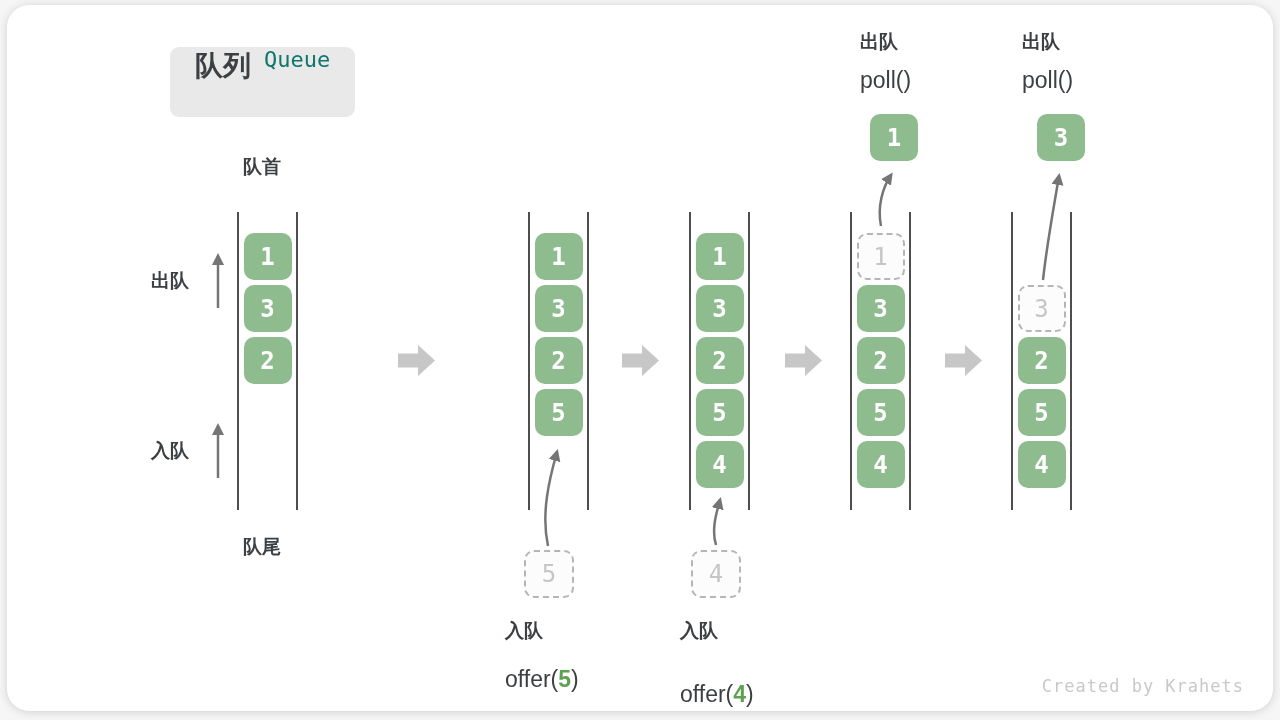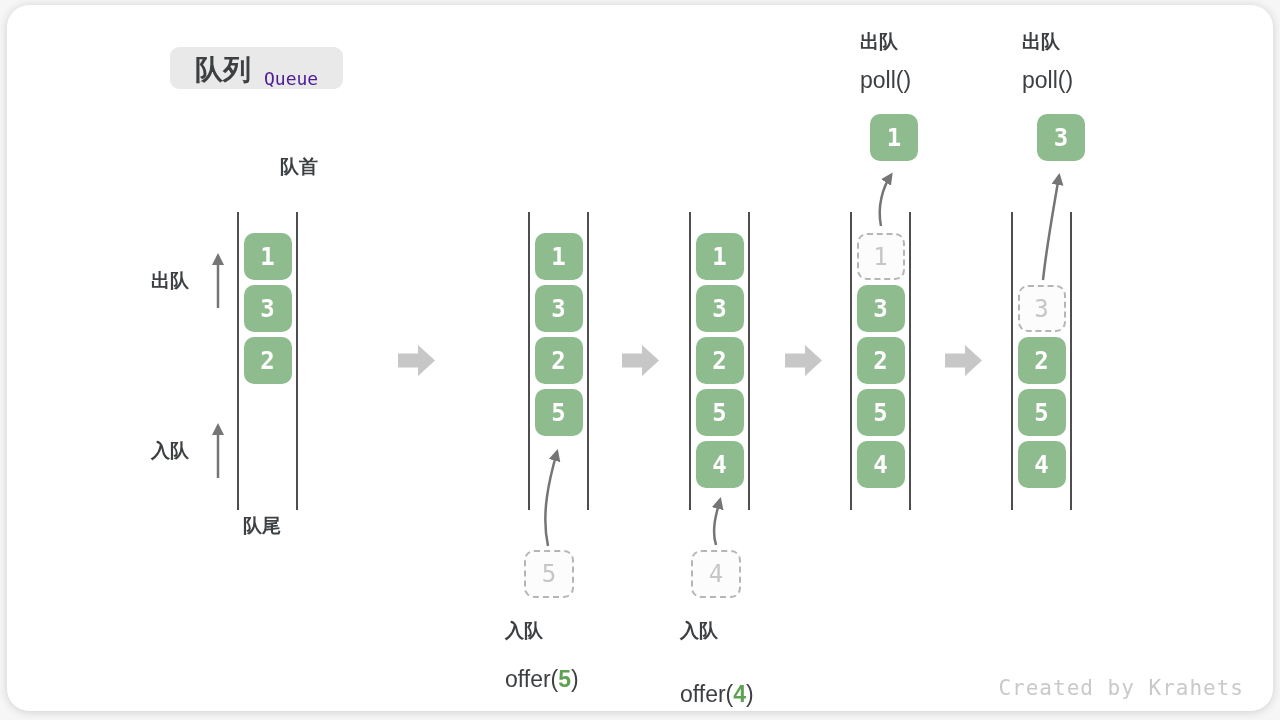--- a/index.html
+++ b/index.html
@@ -21,27 +21,27 @@
     font-family:"Liberation Sans", sans-serif;
   }
   .card{
     position:absolute;left:7px;top:5px;right:7px;bottom:9px;
     background:#ffffff;border-radius:22px;
     box-shadow:0 1px 10px rgba(0,0,0,0.16);
   }
   .stage{position:absolute;inset:0;}
 
   .badge{
-    position:absolute;left:170px;top:47px;height:42px;
+    position:absolute;left:170px;top:47px;height:70px;
     background:var(--badge-bg);border-radius:9px;
-    display:flex;align-items:flex-end;gap:13px;padding:0 25px;
+    display:flex;align-items:flex-start;gap:13px;padding:0 25px;
     box-sizing:border-box;
   }
   .badge .zh{font-size:28px;font-weight:bold;color:var(--dark-text);}
-  .badge .en{font-family:"DejaVu Sans Mono", monospace;font-size:18px;color:#4c1d95;}
+  .badge .en{font-family:"DejaVu Sans Mono", monospace;font-size:22px;color:#0f766e;}
 
   .label-zh{
     position:absolute;font-size:19px;font-weight:bold;color:var(--dark-text);
     white-space:nowrap;line-height:1.2;
   }
   .mono{
     font-family:Liberation Sans, sans-serif;font-size:23px;color:var(--dark-text);
     white-space:nowrap;line-height:1.2;
   }
   .op-label{position:absolute;}
@@ -64,39 +64,39 @@
   .box.ghost{
     background:#FCFCFC;border:2.5px dashed var(--ghost-border);
     color:var(--ghost-text);font-weight:normal;
   }
   .box.spacer{visibility:hidden;}
   .box.float{position:absolute;width:48px;height:47px;}
   .box.staged{position:absolute;width:50px;height:48px;}
 
   .watermark{
     position:absolute;top:676px;right:36px;
-    font-family:"DejaVu Sans Mono", monospace;font-size:21px;
+    font-family:"DejaVu Sans Mono", monospace;font-size:17px;
     color:var(--watermark);letter-spacing:1px;
   }
   svg.overlay{position:absolute;inset:0;pointer-events:none;}
 </style>
 </head>
 <body>
 
 <div class="card"></div>
 
 <div class="stage">
 
   <div class="badge">
     <span class="zh">队列</span>
     <span class="en">Queue</span>
   </div>
 
-  <div class="label-zh" style="left:243px;top:156px;margin-left:37px;">队首</div>
-  <div class="label-zh" style="left:243px;top:515px;">队尾</div>
+  <div class="label-zh" style="left:243px;top:156px;">队首</div>
+  <div class="label-zh" style="left:243px;top:536px;">队尾</div>
 
   <div class="label-zh" style="left:151px;top:270px;">出队</div>
   <div class="label-zh" style="left:151px;top:440px;">入队</div>
 
   <div class="queue" style="left:237px;">
     <div class="box">1</div>
     <div class="box">3</div>
     <div class="box">2</div>
   </div>
 

